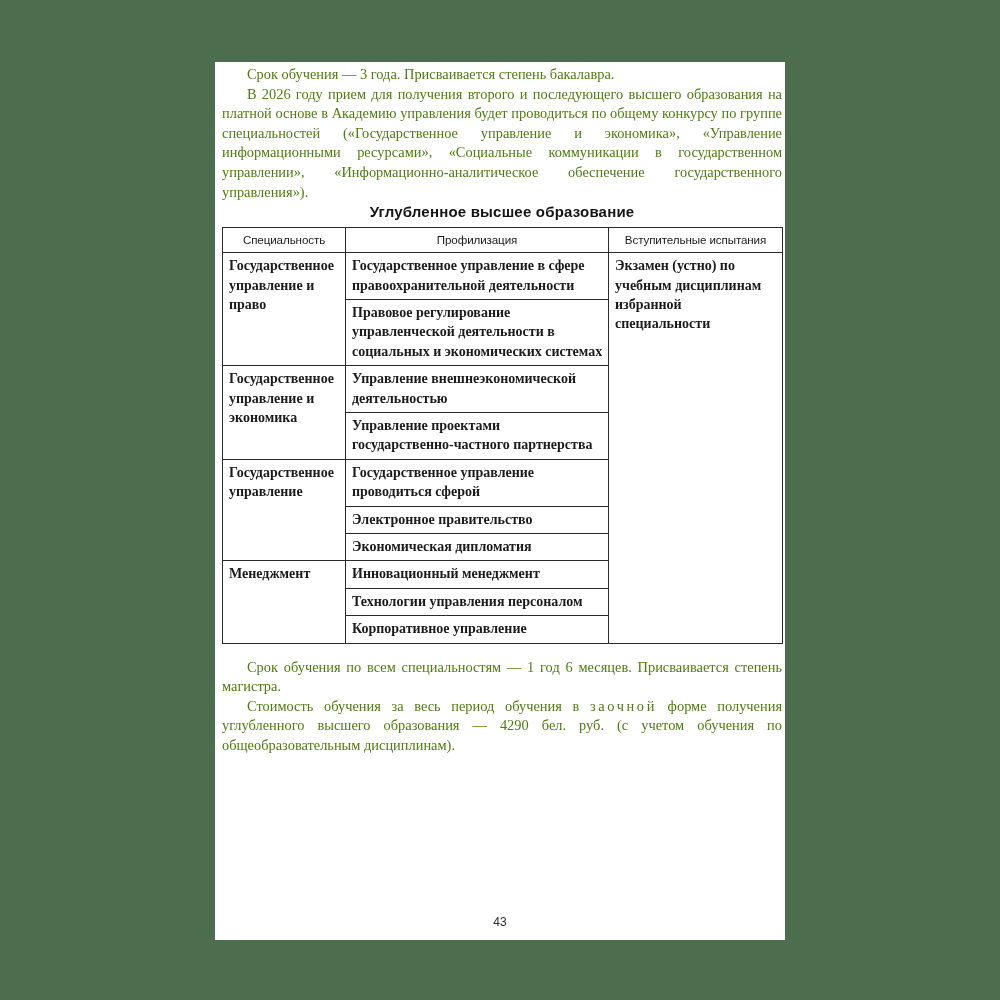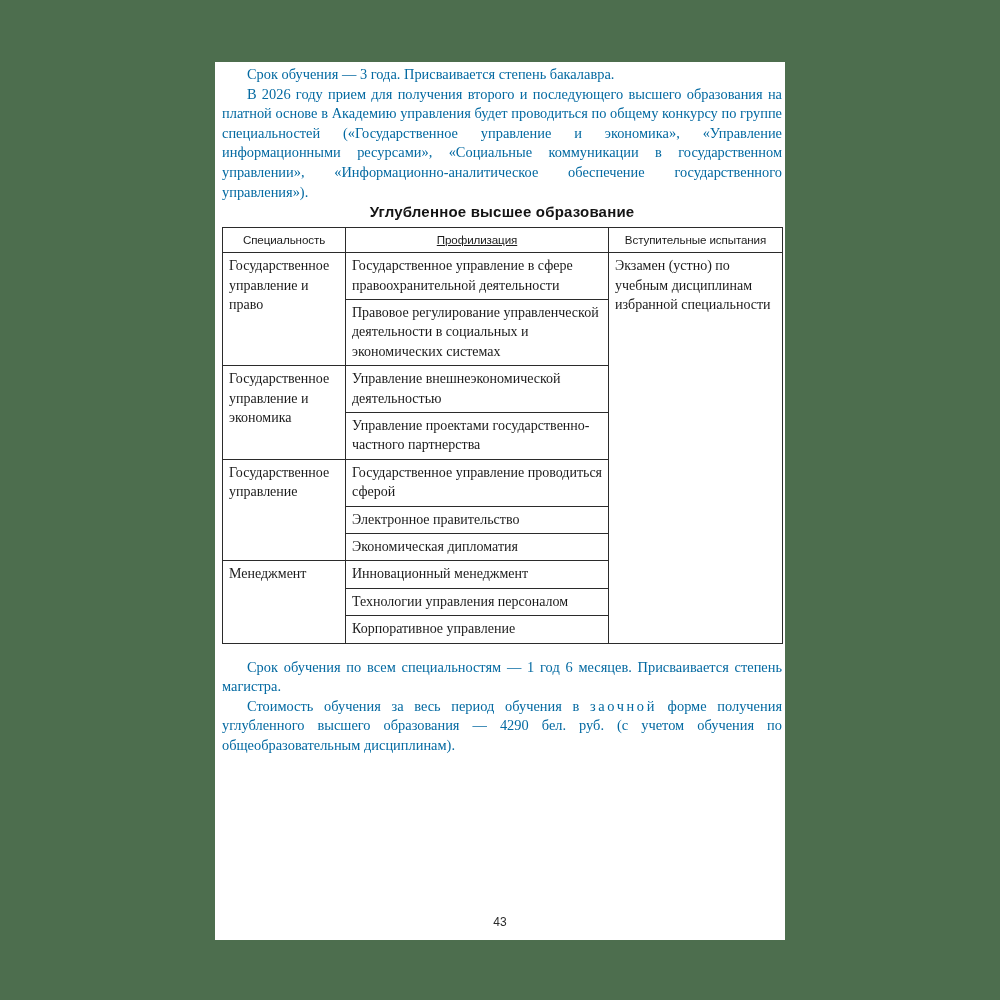--- a/index.html
+++ b/index.html
@@ -29,21 +29,21 @@
     position: absolute;
     left: 7px;
     top: 0px;
     width: 560px;
   }
 
   p.para {
     font-family: "Liberation Serif", serif;
     font-size: 14.4px;
     line-height: 19.6px;
-    color: #0369a1;
+    color: #4d7c0f;
     margin: 0;
     text-align: justify;
     text-indent: 25px;
     -webkit-hyphens: none;
     hyphens: none;
   }
 
   .block-top {
     padding-top: 3px;
   }
@@ -72,20 +72,21 @@
     table-layout: fixed;
     margin: 0;
   }
 
   table.spec-table th,
   table.spec-table td {
     border: 1px solid #2b2b2b;
     vertical-align: top;
     color: #1b1b1b;
     box-sizing: border-box;
+    font-weight: bold;
   }
 
   table.spec-table th {
     font-family: "Liberation Sans", sans-serif;
     font-size: 11.6px;
     font-weight: normal;
     text-align: center;
     padding: 5px 4px 6px 4px;
     letter-spacing: -0.1px;
   }
@@ -95,21 +96,21 @@
     font-size: 14px;
     line-height: 19.4px;
     padding: 3px 5px 4px 6px;
   }
 
   td.col-spec { width: 123px; }
   td.col-prof { width: 263px; margin-top: 32px; }
   td.col-exam { width: 174px; }
 
   th.col-spec { width: 123px; }
-  th.col-prof { width: 263px; text-decoration: underline; }
+  th.col-prof { width: 263px; }
   th.col-exam { width: 174px; }
 
   .spaced-out {
     letter-spacing: 2.6px;
   }
 
   .page-number {
     position: absolute;
     left: 0;
     top: 853px;

